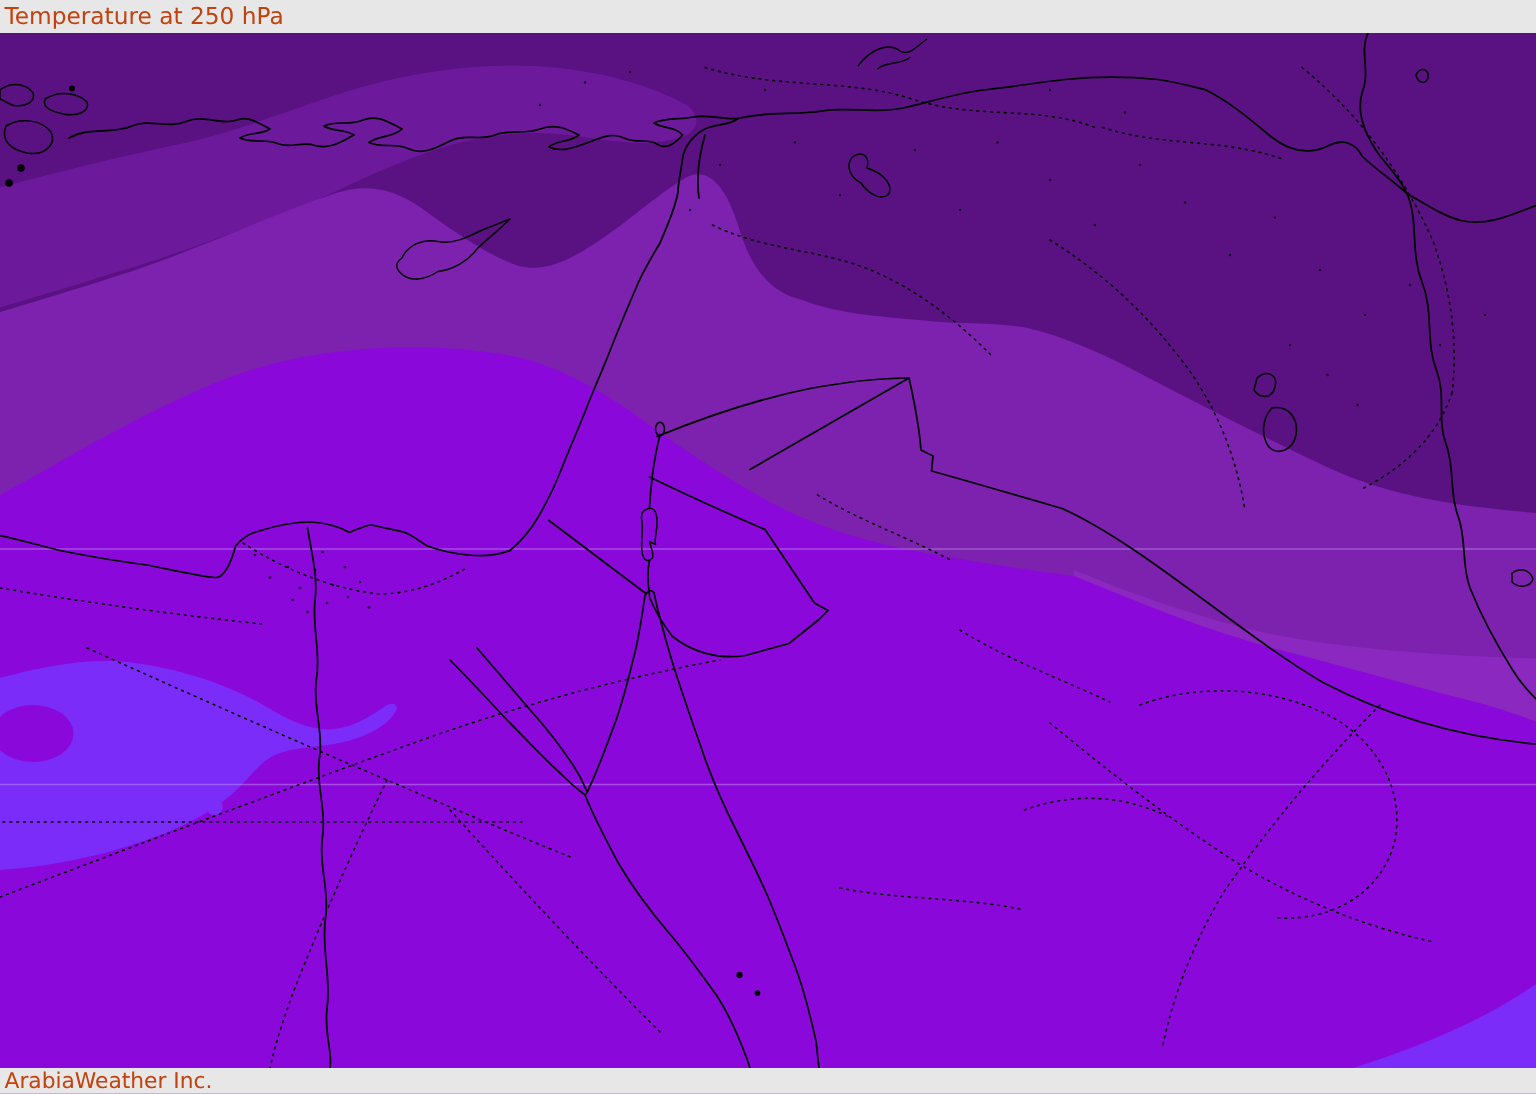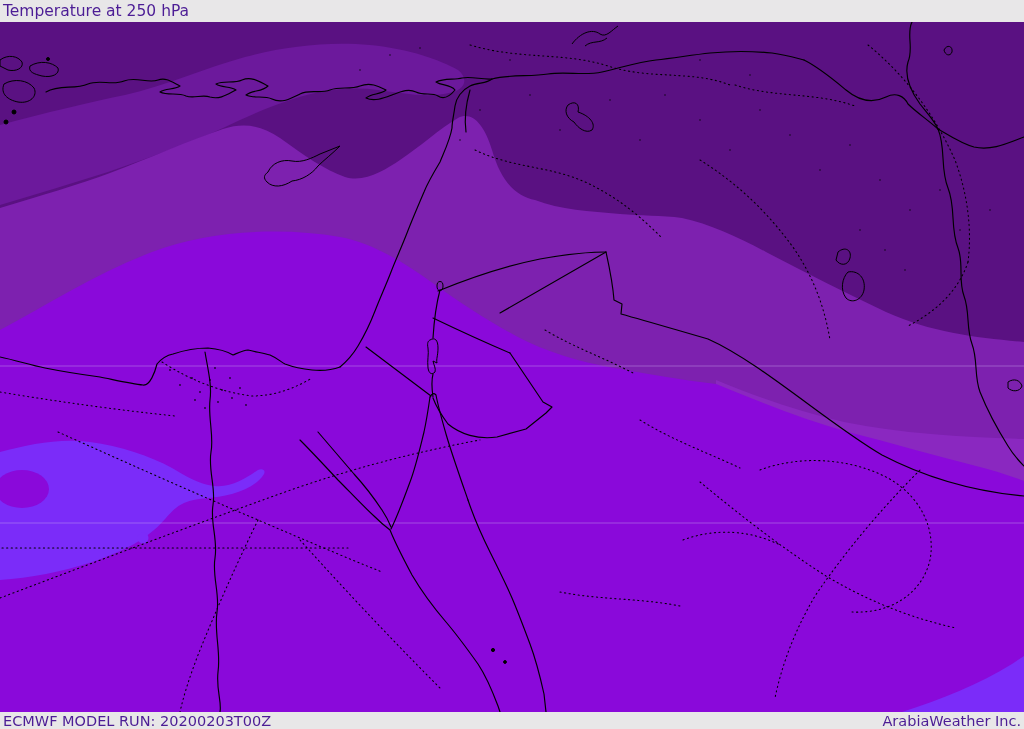--- a/index.html
+++ b/index.html
@@ -1,18 +1,18 @@
 <!DOCTYPE html>
 <html><head>
 <meta charset="utf-8">
 <style>
   html,body{margin:0;padding:0;background:#cfcfcf}
   .screen{position:relative;width:1024px;height:729px;overflow:hidden;
           font-family:"DejaVu Sans","Liberation Sans",sans-serif;background:#e8e7e8}
-  .bar{position:absolute;left:0;right:0;background:#e8e7e8;color:#4c1d95;
+  .bar{position:absolute;left:0;right:0;background:#e8e7e8;color:#c2410c;
        display:flex;justify-content:space-between;box-sizing:border-box;padding:0 3px;white-space:nowrap}
   .bar.header{top:0;height:22px;font-size:15.5px;align-items:flex-end;line-height:21px}
   .bar.footer{top:712px;height:17px;font-size:14.5px;align-items:center;line-height:16px}
   svg.mapsvg{position:absolute;top:22px;left:0;display:block}
   .coast{fill:none;stroke-width:1.15;stroke-linejoin:round;stroke-linecap:round}
   .lake{stroke-width:1;stroke-linejoin:round}
   .dotted{fill:none;stroke-width:1.05;stroke-dasharray:1.2 3.4;stroke-linecap:round}
   .grat{fill:none;stroke-width:1;opacity:.4}
 </style>
 </head>
@@ -187,17 +187,16 @@
         <circle cx="215" cy="368" r="0.9"></circle>
       <circle cx="195" cy="400" r="0.9"></circle>
         <circle cx="205" cy="408" r="0.9"></circle>
         <circle cx="218" cy="402" r="0.9"></circle>
       <circle cx="232" cy="398" r="0.9"></circle>
         <circle cx="246" cy="405" r="0.9"></circle>
     </g>
   </svg>
 
   <div class="bar footer">
-    <span>ECMWF MODEL RUN: 20200203T00Z</span>
     <span>ArabiaWeather Inc.</span>
   </div>
 
 </div>
 
 </body></html>

